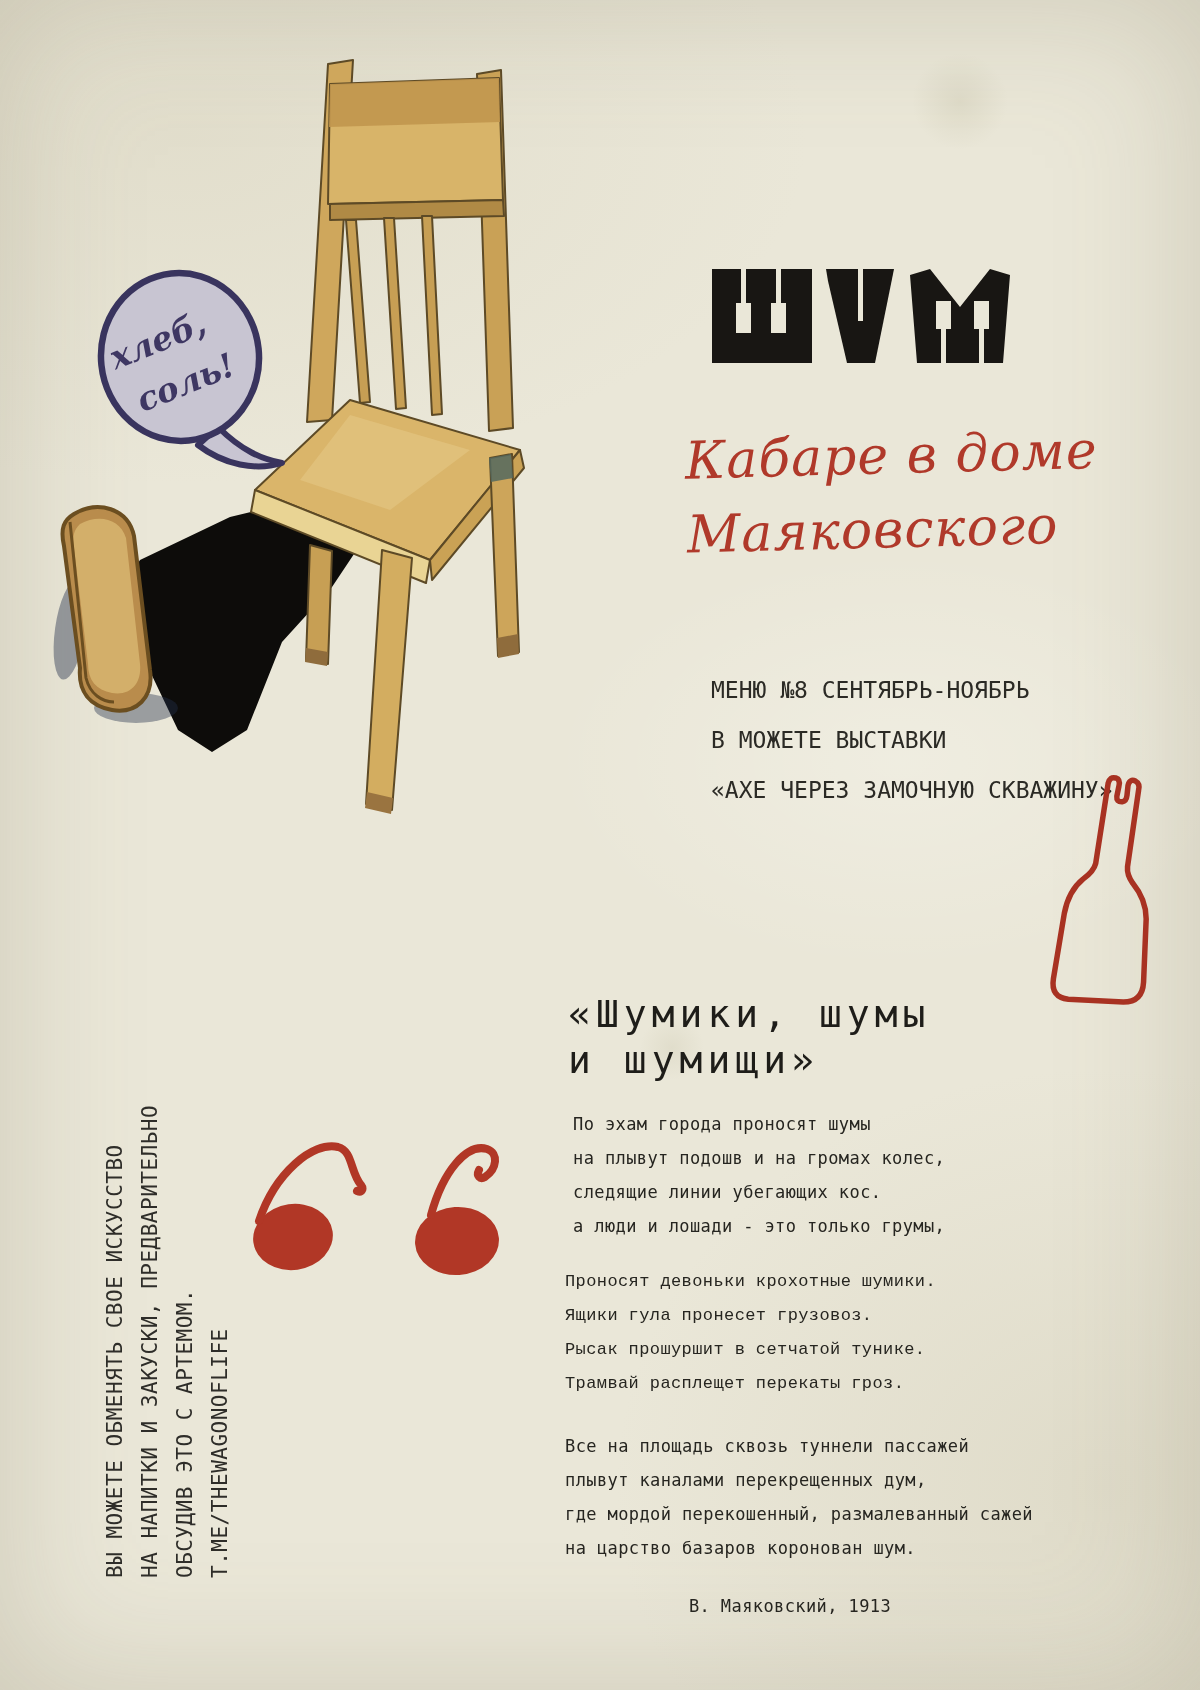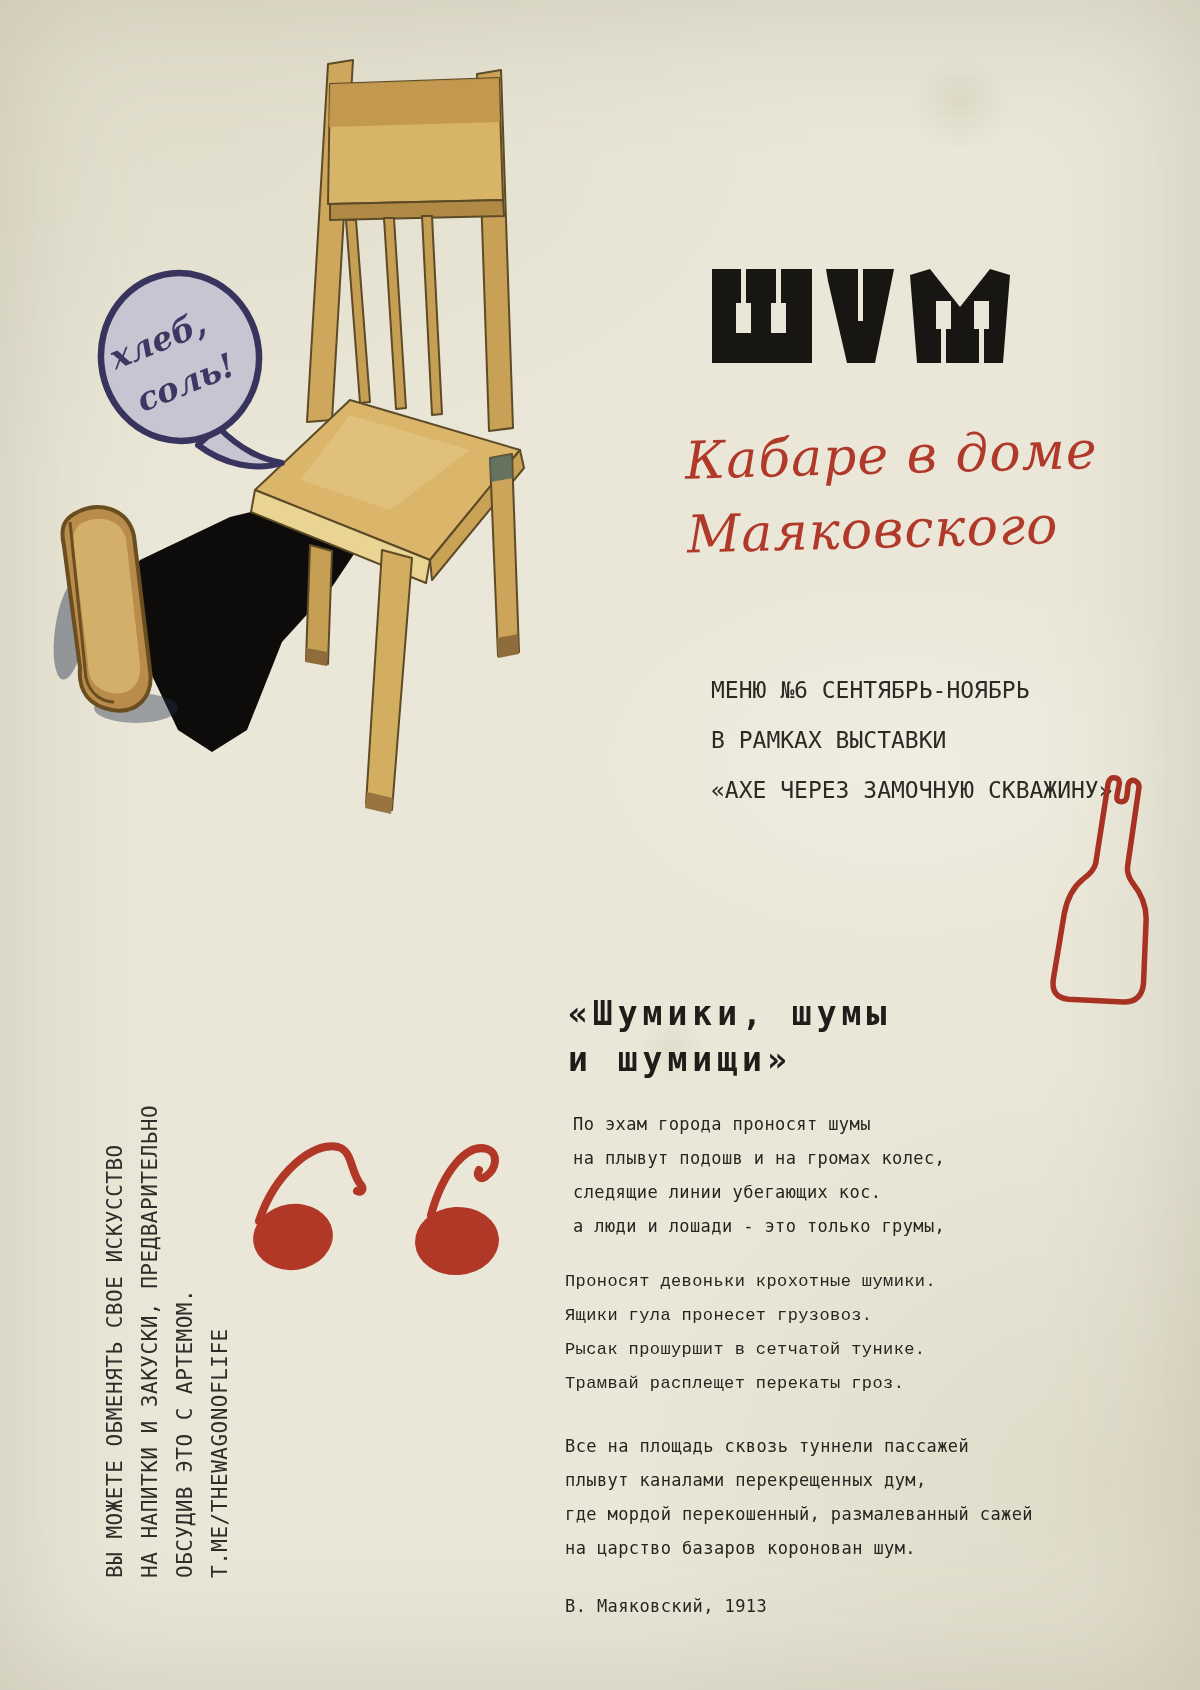--- a/index.html
+++ b/index.html
@@ -38,39 +38,39 @@
   .menu-info {
     left:711px; top:665px; width:480px;
     font-size:23px; line-height:50px;
     color:#2b2a25; letter-spacing:0px;
     white-space:nowrap;
   }
 
   
   .poem-heading {
     left:568px; top:991px; width:520px;
-    font-size:33px; line-height:46px; font-weight:bold;
+    font-size:38px; line-height:46px; font-weight:normal;
     letter-spacing:5px; color:#1e1d19;
     white-space:nowrap;
   }
 
   .stanza {
     left:565px; width:520px;
     font-size:17px; line-height:34px;
     color:#262520; letter-spacing:.4px;
     white-space:nowrap;
   }
   .stanza1 { top:1107px;margin-left:8px; }
   .stanza2 { top:1265px;font-family:Liberation Mono, monospace; }
   .stanza3 { top:1429px; }
 
   .attribution {
     left:565px; top:1589px; width:450px;
     font-size:17px; line-height:34px;
-    color:#262520; text-align:left; letter-spacing:.4px;
+    color:#262520; text-align:center; letter-spacing:.4px;
   }
 
   
   .side-note {
     left:98px; top:1578px; width:520px;
     transform:rotate(-90deg);
     transform-origin:0 0;
     font-size:21px; line-height:35px;
     color:#2e2d29; letter-spacing:.5px;
     white-space:nowrap;
@@ -156,22 +156,22 @@
         <rect x="267" y="62" width="5" height="34"></rect>
     </g>
   </svg>
 
   <div class="abs subtitle">
     <div>Кабаре в доме</div>
     <div>Маяковского</div>
   </div>
 
   <div class="abs menu-info">
-    <div>МЕНЮ №6 СЕНТЯБРЬ-НОЯБРЬ</div>
-    <div>В РАМКАХ ВЫСТАВКИ</div>
+    <div>МЕНЮ №8 СЕНТЯБРЬ-НОЯБРЬ</div>
+    <div>В МОЖЕТЕ ВЫСТАВКИ</div>
     <div>«АХЕ ЧЕРЕЗ ЗАМОЧНУЮ СКВАЖИНУ»</div>
   </div>
 
   <svg class="abs bottle" viewBox="0 0 150 250">
     <path d="M 58,95 L 62,14 Q 63,7 69,8 Q 74,9 73,16 L 72,26 Q 72,32 78,31 Q 82,30 82,24 L 82,14 Q 83,7 89,9 Q 94,11 93,18 L 90,95 Q 90,103 97,111 Q 112,126 114,145 L 118,208 Q 119,228 100,230 L 45,233 Q 27,233 28,214 L 32,148 Q 34,125 47,112 Q 57,103 58,95 Z" fill="none" stroke="#a83222" stroke-width="5.5" stroke-linejoin="round" stroke-linecap="round" transform="rotate(6 75 120)"></path>
   </svg>
 
   <div class="abs poem-heading">
     <div>«Шумики, шумы</div>
     <div>и шумищи»</div>

